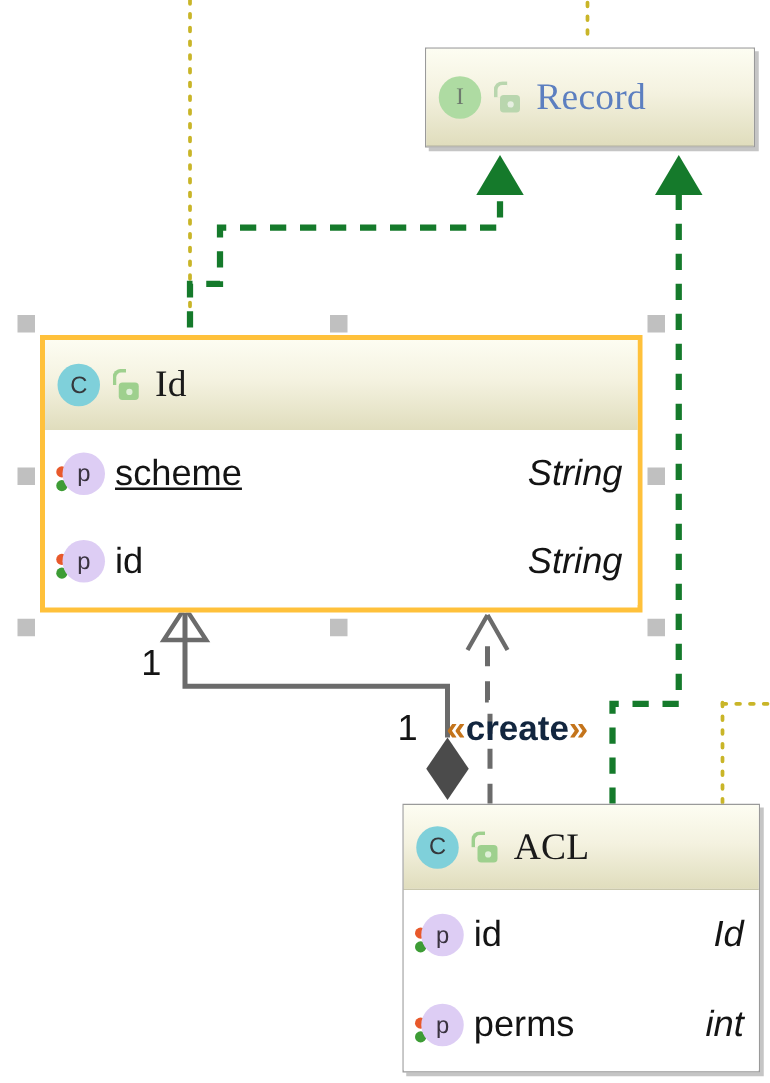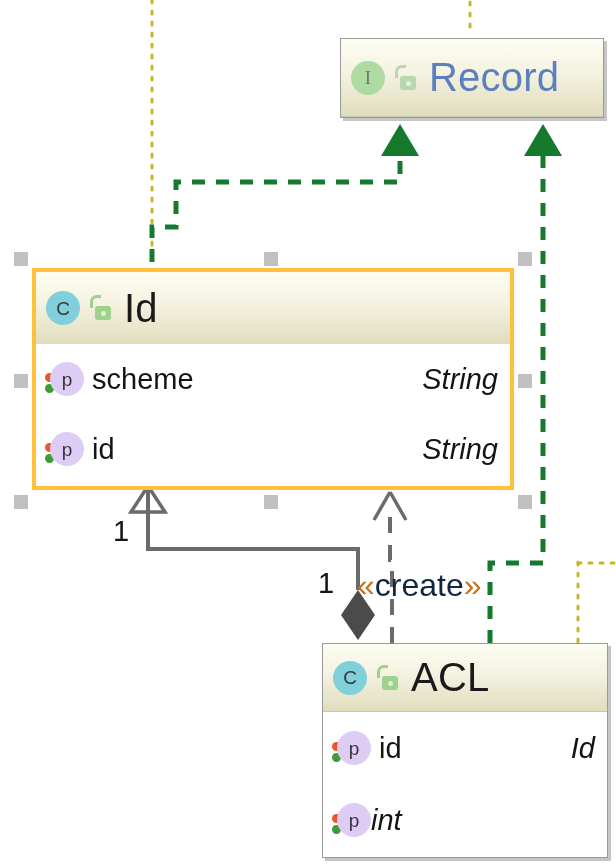--- a/index.html
+++ b/index.html
@@ -63,23 +63,24 @@
     overflow: hidden;
   }
   .uml-row .row-type {
     flex: 0 0 auto;
     white-space: nowrap;
     font-style: italic;
   }
 
   
   .cls-title {
-    font-size: 40px;
+    font-size: 30px;
     color: #1a1a1a;
     letter-spacing: 0.2px;
+    font-family: Liberation Serif, serif;
   }
   .cls-title.iface {
     color: #5c7fc0;
   }
   .member-text {
     font-size: 29px;
     color: #141414;
   }
 
   
@@ -174,23 +175,23 @@
   }
 
   
   .edge-label {
     position: absolute;
     font-size: 29px;
     color: #141414;
     white-space: nowrap;
   }
   .edge-label.stereo {
-    font-size: 32px;
+    font-size: 28px;
     color: #12263f;
-    font-weight: normal;
+    font-weight: bold;
   }
   .edge-label.stereo .guil { color: #c4741b; }
 </style>
 </head>
 <body>
 
 <div id="canvas">
 
   <svg id="edges" viewBox="0 0 616 866" xmlns="http://www.w3.org/2000/svg">
     <defs>
@@ -259,21 +260,21 @@
       </span>
       <span class="cls-title">Id</span>
     </div>
     <div class="uml-attrs">
       <div class="uml-row" style="height:70px;">
         <span class="prop-wrap">
           <span class="dot dot-o"></span>
             <span class="dot dot-g"></span>
           <span class="ic-circle ic-prop">p</span>
         </span>
-        <span class="member-text row-name" style="padding-left:8px;">scheme</span>
+        <span class="member-text row-name" style="padding-left:8px;text-decoration:underline;">scheme</span>
         <span class="member-text row-type">String</span>
       </div>
       <div class="uml-row" style="height:70px;">
         <span class="prop-wrap">
           <span class="dot dot-o"></span>
             <span class="dot dot-g"></span>
           <span class="ic-circle ic-prop">p</span>
         </span>
         <span class="member-text row-name" style="padding-left:8px;">id</span>
         <span class="member-text row-type">String</span>
@@ -300,20 +301,21 @@
         </span>
         <span class="member-text row-name" style="padding-left:8px;">id</span>
         <span class="member-text row-type">Id</span>
       </div>
       <div class="uml-row" style="height:72px;">
         <span class="prop-wrap">
           <span class="dot dot-o"></span>
             <span class="dot dot-g"></span>
           <span class="ic-circle ic-prop">p</span>
         </span>
+        <span class="member-text row-name" style="padding-left:8px;">perms</span>
         <span class="member-text row-type">int</span>
       </div>
     </div>
   </div>
 
   <div class="edge-label" style="left:113px; top:515px;">1</div>
 
   <div class="edge-label" style="left:318px; top:567px;">1</div>
 
   <div class="edge-label stereo" style="left:357px; top:567px;">

